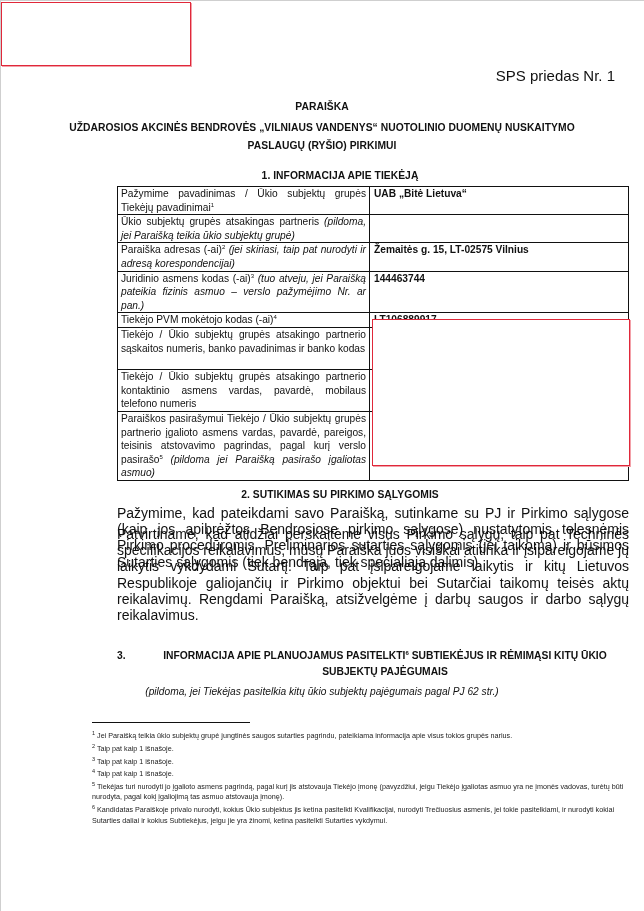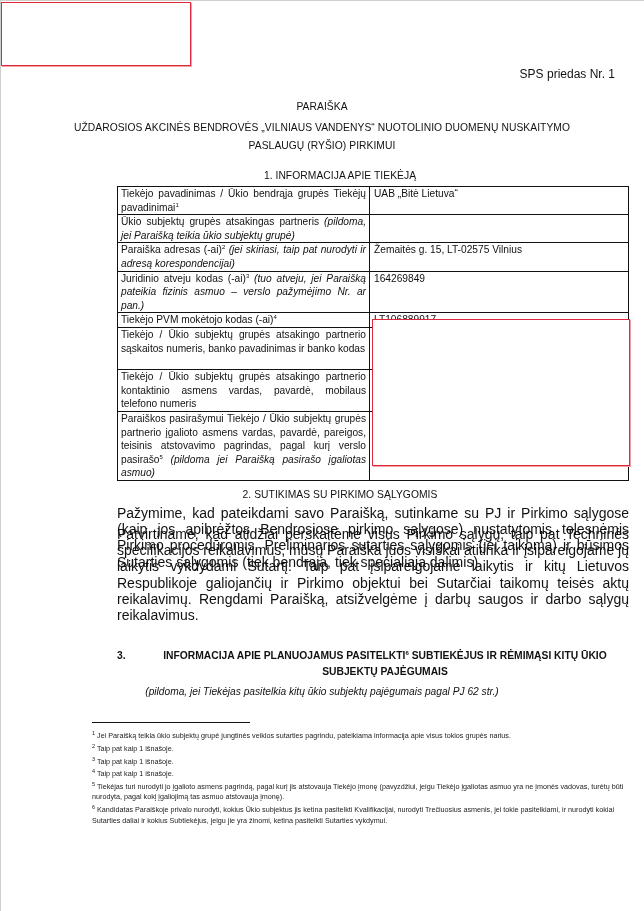--- a/index.html
+++ b/index.html
@@ -8,34 +8,34 @@
     background: #ffffff;
     font-family: "Liberation Sans", "DejaVu Sans", sans-serif;
     color: #111;
   }
   .page-edge-top { position: absolute; left: 0; top: 0; width: 644px; height: 1px; background: #cfcfcf; }
   .page-edge-left { position: absolute; left: 0; top: 0; width: 1px; height: 911px; background: #cfcfcf; }
   .redact { position: absolute; border: 1.5px solid #e0283a; box-sizing: border-box; background: #fff; box-shadow: 1px 1px 0 #f3a0a8; }
   .redact-top { left: 1px; top: 2px; width: 190px; height: 64px; }
   .redact-table { left: 372px; top: 319px; width: 258px; height: 147px; }
 
-  .annex { position: absolute; right: 29px; top: 67px; font-size: 12px; margin-left: 48px; }
-  .title { position: absolute; left: 0; width: 644px; text-align: center; font-weight: normal; font-size: 10.3px; letter-spacing: 0.05px; }
+  .annex { position: absolute; right: 29px; top: 67px; font-size: 15px; margin-left: 48px; }
+  .title { position: absolute; left: 0; width: 644px; text-align: center; font-weight: bold; font-size: 10.3px; letter-spacing: 0.05px; }
   .t1 { top: 101px; }
   .t2 { top: 122px; }
   .t3 { top: 140px; }
   .sec1 { top: 170px; left: 18px; }
 
   table.info {
     position: absolute; left: 117px; top: 186px; width: 512px;
     border-collapse: collapse; font-size: 10.2px; line-height: 13.6px;
   }
   table.info td { border: 1px solid #111; vertical-align: top; padding: 0 3px; }
   table.info td.lbl { width: 245px; text-align: justify; text-align-last: left; }
-  table.info td.val { padding-left: 4px; }
+  table.info td.val { padding-left: 4px; font-weight: bold; }
   .it { font-style: italic; }
   sup { font-size: 6px; line-height: 0; vertical-align: super; }
 
   .sec2 { top: 489px; left: 18px; }
   .para { position: absolute; left: 117px; width: 512px; font-size: 14px; line-height: 16.2px; text-align: justify; }
   .p1 { top: 505px; }
   .p2 { top: 526px; }
 
   .sec3 { position: absolute; top: 648px; left: 117px; width: 512px; font-size: 10.3px; font-weight: bold; line-height: 16px; }
   .sec3 .num { position: absolute; left: 0; top: 0; }
@@ -58,34 +58,34 @@
 <div class="annex">SPS priedas Nr. 1</div>
 <div class="title t1">PARAIŠKA</div>
 <div class="title t2">UŽDAROSIOS AKCINĖS BENDROVĖS „VILNIAUS VANDENYS“ NUOTOLINIO DUOMENŲ NUSKAITYMO</div>
 <div class="title t3">PASLAUGŲ (RYŠIO) PIRKIMUI</div>
 
 <div class="title sec1">1.  INFORMACIJA APIE TIEKĖJĄ</div>
 
 <table class="info">
   <tbody id="info-body">
       <tr style="height: 28px;">
-        <td class="lbl"><span>Tiekėjo pavadinimas / Ūkio bendrąja grupės Tiekėjų pavadinimai</span><sup>1</sup></td>
+        <td class="lbl"><span>Pažymime pavadinimas / Ūkio subjektų grupės Tiekėjų pavadinimai</span><sup>1</sup></td>
         <td class="val">UAB „Bitė Lietuva“</td>
       </tr>
       <tr style="height: 28px; margin-left: 32px;">
         <td class="lbl"><span>Ūkio subjektų grupės atsakingas partneris </span><span class="it">(pildoma, jei Paraišką teikia ūkio subjektų grupė)</span></td>
         <td class="val"></td>
       </tr>
       <tr style="height: 28px;">
         <td class="lbl"><span>Paraiška adresas (-ai)</span><sup>2</sup><span class="it"> (jei skiriasi, taip pat nurodyti ir adresą korespondencijai)</span></td>
         <td class="val">Žemaitės g. 15, LT-02575 Vilnius</td>
       </tr>
       <tr style="height: 28px;">
-        <td class="lbl"><span>Juridinio atveju kodas (-ai)</span><sup>3</sup><span class="it"> (tuo atveju, jei Paraišką pateikia fizinis asmuo – verslo pažymėjimo Nr. ar pan.)</span></td>
-        <td class="val">164269849</td>
+        <td class="lbl"><span>Juridinio asmens kodas (-ai)</span><sup>3</sup><span class="it"> (tuo atveju, jei Paraišką pateikia fizinis asmuo – verslo pažymėjimo Nr. ar pan.)</span></td>
+        <td class="val">144463744</td>
       </tr>
       <tr style="height: 14px;">
         <td class="lbl"><span>Tiekėjo PVM mokėtojo kodas (-ai)</span><sup>4</sup></td>
         <td class="val">LT106889917</td>
       </tr>
       <tr style="height: 42px;">
         <td class="lbl"><span>Tiekėjo / Ūkio subjektų grupės atsakingo partnerio sąskaitos numeris, banko pavadinimas ir banko kodas</span></td>
         <td class="val"></td>
       </tr>
       <tr style="height: 42px;">
@@ -106,19 +106,19 @@
 <div class="para p2">Patvirtiname, kad atidžiai perskaitėme visus Pirkimo sąlygų, taip pat Techninės specifikacijos reikalavimus, mūsų Paraiška juos visiškai atitinka ir įsipareigojame jų laikytis vykdydami Sutartį. Taip pat įsipareigojame laikytis ir kitų Lietuvos Respublikoje galiojančių ir Pirkimo objektui bei Sutarčiai taikomų teisės aktų reikalavimų. Rengdami Paraišką, atsižvelgėme į darbų saugos ir darbo sąlygų reikalavimus.</div>
 
 <div class="sec3">
   <span class="num">3.</span>
   <span class="txt"><span>INFORMACIJA APIE PLANUOJAMUS PASITELKTI</span><sup>6</sup><span> SUBTIEKĖJUS IR RĖMIMĄSI KITŲ ŪKIO SUBJEKTŲ PAJĖGUMAIS</span></span>
 </div>
 <div class="note3">(pildoma, jei Tiekėjas pasitelkia kitų ūkio subjektų pajėgumais pagal PJ 62 str.)</div>
 
 <div class="fn-rule"></div>
 <div class="footnotes" id="footnotes">
-    <div class="fn"><sup>1</sup><span> Jei Paraišką teikia ūkio subjektų grupė jungtinės veiklos sutarties pagrindu, pateikiama informacija apie visus tokios grupės narius.</span></div>
+    <div class="fn"><sup>1</sup><span> Jei Paraišką teikia ūkio subjektų grupė jungtinės saugos sutarties pagrindu, pateikiama informacija apie visus tokios grupės narius.</span></div>
     <div class="fn"><sup>2</sup><span> Taip pat kaip 1 išnašoje.</span></div>
     <div class="fn"><sup>3</sup><span> Taip pat kaip 1 išnašoje.</span></div>
     <div class="fn"><sup>4</sup><span> Taip pat kaip 1 išnašoje.</span></div>
     <div class="fn"><sup>5</sup><span> Tiekėjas turi nurodyti jo įgalioto asmens pagrindą, pagal kurį jis atstovauja Tiekėjo įmonę (pavyzdžiui, jeigu Tiekėjo įgaliotas asmuo yra ne įmonės vadovas, turėtų būti nurodyta, pagal kokį įgaliojimą tas asmuo atstovauja įmonę).</span></div>
     <div class="fn"><sup>6</sup><span> Kandidatas Paraiškoje privalo nurodyti, kokius Ūkio subjektus jis ketina pasitelkti Kvalifikacijai, nurodyti Trečiuosius asmenis, jei tokie pasitelkiami, ir nurodyti kokiai Sutarties daliai ir kokius Subtiekėjus, jeigu jie yra žinomi, ketina pasitelkti Sutarties vykdymui.</span></div>
   </div>
 
 </body></html>

